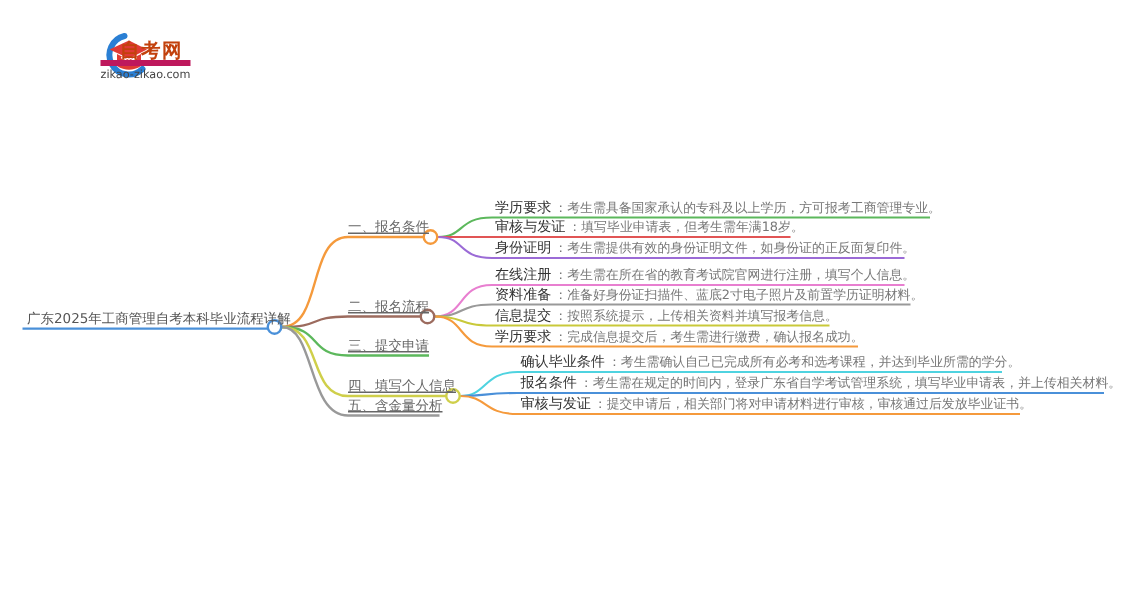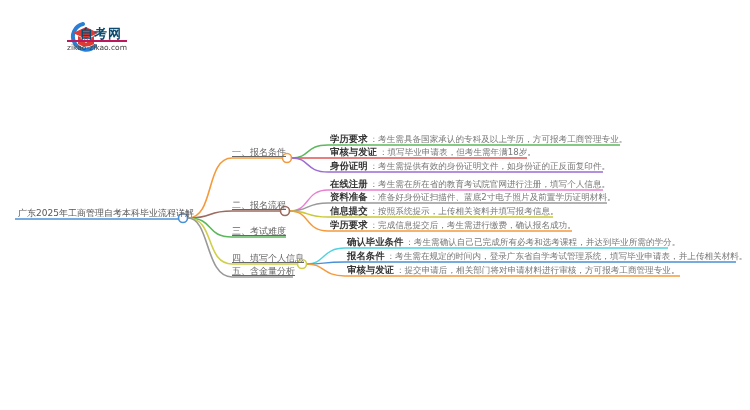--- a/index.html
+++ b/index.html
@@ -1,26 +1,26 @@
 <!DOCTYPE html>
 <html><head>
   <meta charset="utf-8">
   <style>
     html, body { margin: 0; padding: 0; background: #ffffff; }
     body { width: 750px; height: 410px; position: relative; overflow: hidden;
       font-family: "DejaVu Sans", "Liberation Sans", sans-serif; }
     .logo { position: absolute; left: 32px; top: 20px; width: 100px; height: 32px; }
-    .logo-title { position: absolute; left: 80px; top: 25px; font-size: 13px; font-weight: bold; color: #0c4a6e; letter-spacing: 1px; }
-    .logo-url { position: absolute; left: 67px; top: 40px; font-size: 7.5px; color: #444; border-top: 2px solid #be185d; padding-top: 1px; }
+    .logo-title { position: absolute; left: 80px; top: 25px; font-size: 13px; font-weight: bold; color: #c2410c; letter-spacing: 1px; }
+    .logo-url { position: absolute; left: 67px; top: 40px; font-size: 7.5px; color: #444; border-top: 4px solid #be185d; padding-top: 1px; }
     svg.map { position: absolute; left: 0; top: 0; }
     .t { position: absolute; white-space: nowrap; line-height: 12px; }
     .root { left: 18px; top: 207px; font-size: 9px; color: #555; text-align: right; }
     .br { font-size: 9px; color: #666; text-decoration: underline; }
     .leaf { font-size: 8.6px; color: #777; }
-    .leaf b { color: #333; font-weight: bold; font-size: 9.4px; margin-right: 2px; }
+    .leaf b { color: #333; font-weight: normal; font-size: 9.4px; margin-right: 2px; }
   </style>
 </head>
 <body>
 
 <div>
   <svg class="logo" width="34" height="32" viewBox="0 0 34 32">
     <path d="M18 4 A13 13 0 1 0 30 26" fill="none" stroke="#2a7fd4" stroke-width="4" stroke-linecap="round"></path>
     <polygon points="8,13 21,7 33,13 21,19" fill="#e03a35"></polygon>
     <path d="M13 16 L13 24 Q21 29 29 24 L29 16 L21 20 Z" fill="#e03a35"></path>
     <path d="M16 18 L21 22 L26 18" fill="none" stroke="#fff" stroke-width="1.5"></path>
@@ -54,28 +54,28 @@
   <path d="M307 264 C325 264 322 248 345 248 L668 248" fill="none" stroke="#4fd3e0" stroke-width="1.4"></path>
   <path d="M307 264 C325 264 322 262 345 262 L736 262" fill="none" stroke="#4a90d9" stroke-width="1.4"></path>
   <path d="M307 264 C325 264 322 276 345 276 L680 276" fill="none" stroke="#f59a3c" stroke-width="1.4"></path>
   <circle cx="302" cy="264" r="4.5" fill="#fff" stroke="#cfcf4a" stroke-width="1.6"></circle>
 </svg>
 
 <div class="t root">广东2025年工商管理自考本科毕业流程详解</div>
 
 <div class="t br" style="left:232px;top:146px">一、报名条件</div>
 <div class="t br" style="left:232px;top:199px">二、报名流程</div>
-<div class="t br" style="left:232px;top:225px">三、考试难度</div>
+<div class="t br" style="left:232px;top:225px">三、提交申请</div>
 <div class="t br" style="left:232px;top:252px">四、填写个人信息</div>
 <div class="t br" style="left:232px;top:265px">五、含金量分析</div>
 
 <div class="t leaf" style="left:330px;top:133px"><b>学历要求</b><span>：考生需具备国家承认的专科及以上学历，方可报考工商管理专业。</span></div>
 <div class="t leaf" style="left:330px;top:146px"><b>审核与发证</b><span>：填写毕业申请表，但考生需年满18岁。</span></div>
 <div class="t leaf" style="left:330px;top:160px"><b>身份证明</b><span>：考生需提供有效的身份证明文件，如身份证的正反面复印件。</span></div>
 
 <div class="t leaf" style="left:330px;top:178px"><b>在线注册</b><span>：考生需在所在省的教育考试院官网进行注册，填写个人信息。</span></div>
 <div class="t leaf" style="left:330px;top:191px"><b>资料准备</b><span>：准备好身份证扫描件、蓝底2寸电子照片及前置学历证明材料。</span></div>
 <div class="t leaf" style="left:330px;top:205px"><b>信息提交</b><span>：按照系统提示，上传相关资料并填写报考信息。</span></div>
 <div class="t leaf" style="left:330px;top:219px"><b>学历要求</b><span>：完成信息提交后，考生需进行缴费，确认报名成功。</span></div>
 
 <div class="t leaf" style="left:347px;top:236px"><b>确认毕业条件</b><span>：考生需确认自己已完成所有必考和选考课程，并达到毕业所需的学分。</span></div>
 <div class="t leaf" style="left:347px;top:250px"><b>报名条件</b><span>：考生需在规定的时间内，登录广东省自学考试管理系统，填写毕业申请表，并上传相关材料。</span></div>
-<div class="t leaf" style="left:347px;top:264px"><b>审核与发证</b><span>：提交申请后，相关部门将对申请材料进行审核，方可报考工商管理专业。</span></div>
+<div class="t leaf" style="left:347px;top:264px"><b>审核与发证</b><span>：提交申请后，相关部门将对申请材料进行审核，审核通过后发放毕业证书。</span></div>
 
 </body></html>

